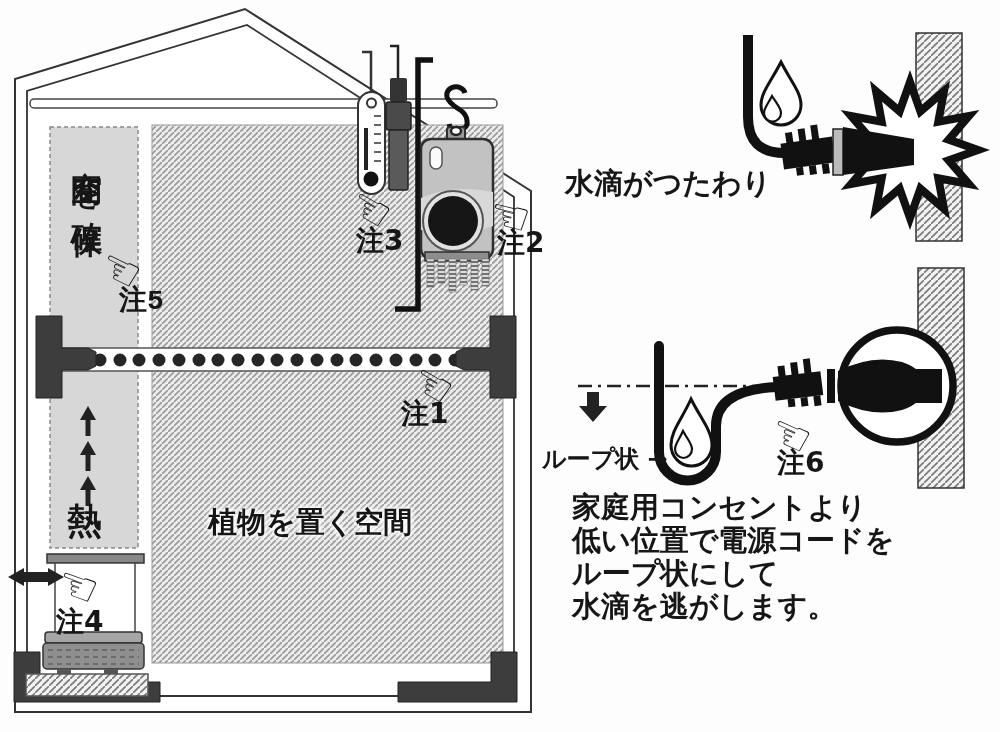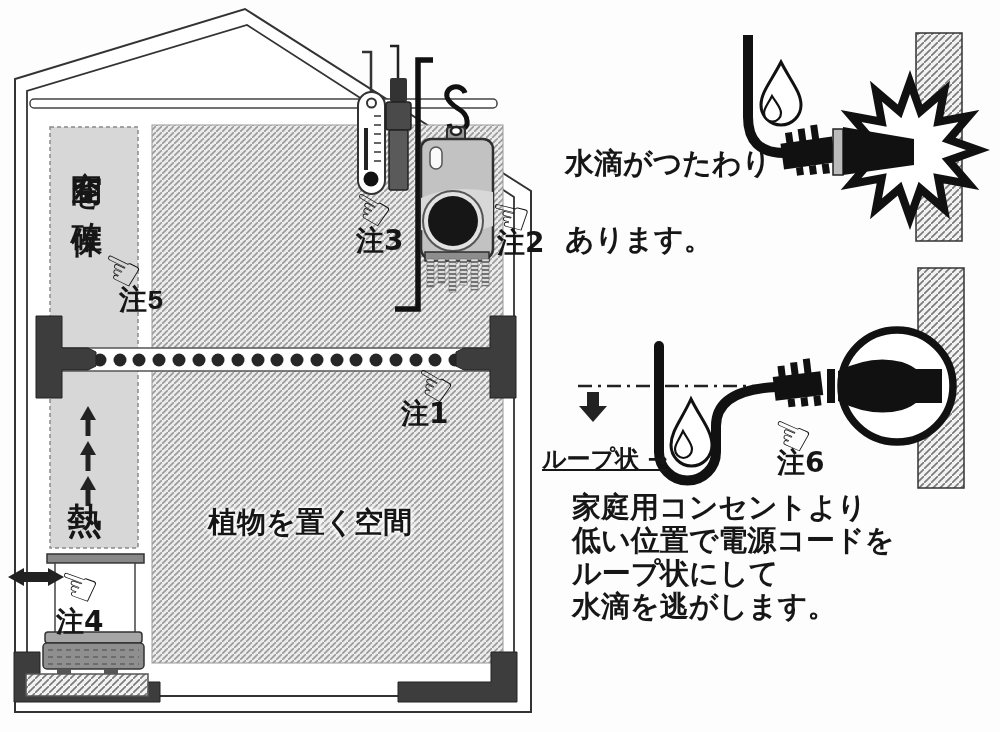--- a/index.html
+++ b/index.html
@@ -9,21 +9,21 @@
   }
   #art{position:absolute;left:0;top:0;}
   .t{position:absolute;font-weight:900;color:#161616;white-space:nowrap;line-height:1.1;}
   .note{font-size:28px;}
   .vtext{writing-mode:vertical-rl;text-orientation:upright;letter-spacing:5px;font-size:31px;}
   .big{font-size:29px;}
   .halo{text-shadow:0 0 4px #fff,0 0 4px #fff,0 0 5px #fff,0 0 6px #fff;font-family:Liberation Serif, serif;}
   .hand{position:absolute;font-size:46px;line-height:1;color:#111;transform-origin:50% 50%;}
   .warn-line{font-size:29px;}
   .loop-line{font-size:29px;font-family:Liberation Serif, serif;}
-  .loop-tag{font-size:24px;text-decoration:underline;}
+  .loop-tag{font-size:24px;}
   .heat{font-size:35px;}
 </style>
 </head>
 <body>
 
 <div id="stage">
 
 <svg id="art" width="1000" height="732" viewBox="0 0 1000 732">
   <defs>
     <pattern id="hatchPlant" width="6" height="6" patternUnits="userSpaceOnUse">
@@ -220,22 +220,21 @@
 
   <span class="hand" style="left:412px;top:362px;transform:rotate(30deg);">☜</span>
   <div class="t note" style="left:401px;top:399px;">注1</div>
 
   <div class="t heat" style="left:67px;top:502px;">熱</div>
   <div class="t big halo" style="left:208px;top:507px;">植物を置く空間</div>
 
   <span class="hand" style="left:57px;top:563px;transform:rotate(20deg);">☜</span>
   <div class="t note" style="left:56px;top:607px;">注4</div>
 
-  <div class="t warn-line" style="left:565px;top:148px;">水滴がつたわり</div>
-  <div class="t warn-line" style="left:565px;top:224px;">あります。</div>
+  <div class="t warn-line" style="left:565px;top:168px;">水滴がつたわり</div>
 
   <div class="t loop-tag" style="left:542px;top:446px;">ループ状 →</div>
   <span class="hand" style="left:770px;top:412px;transform:rotate(24deg);">☜</span>
   <div class="t note" style="left:777px;top:448px;">注6</div>
 
   <div class="t loop-line" style="left:572px;top:492px;">家庭用コンセントより</div>
   <div class="t loop-line" style="left:572px;top:525px;">低い位置で電源コードを</div>
   <div class="t loop-line" style="left:572px;top:558px;">ループ状にして</div>
   <div class="t loop-line" style="left:572px;top:591px;">水滴を逃がします。</div>
 </div>

